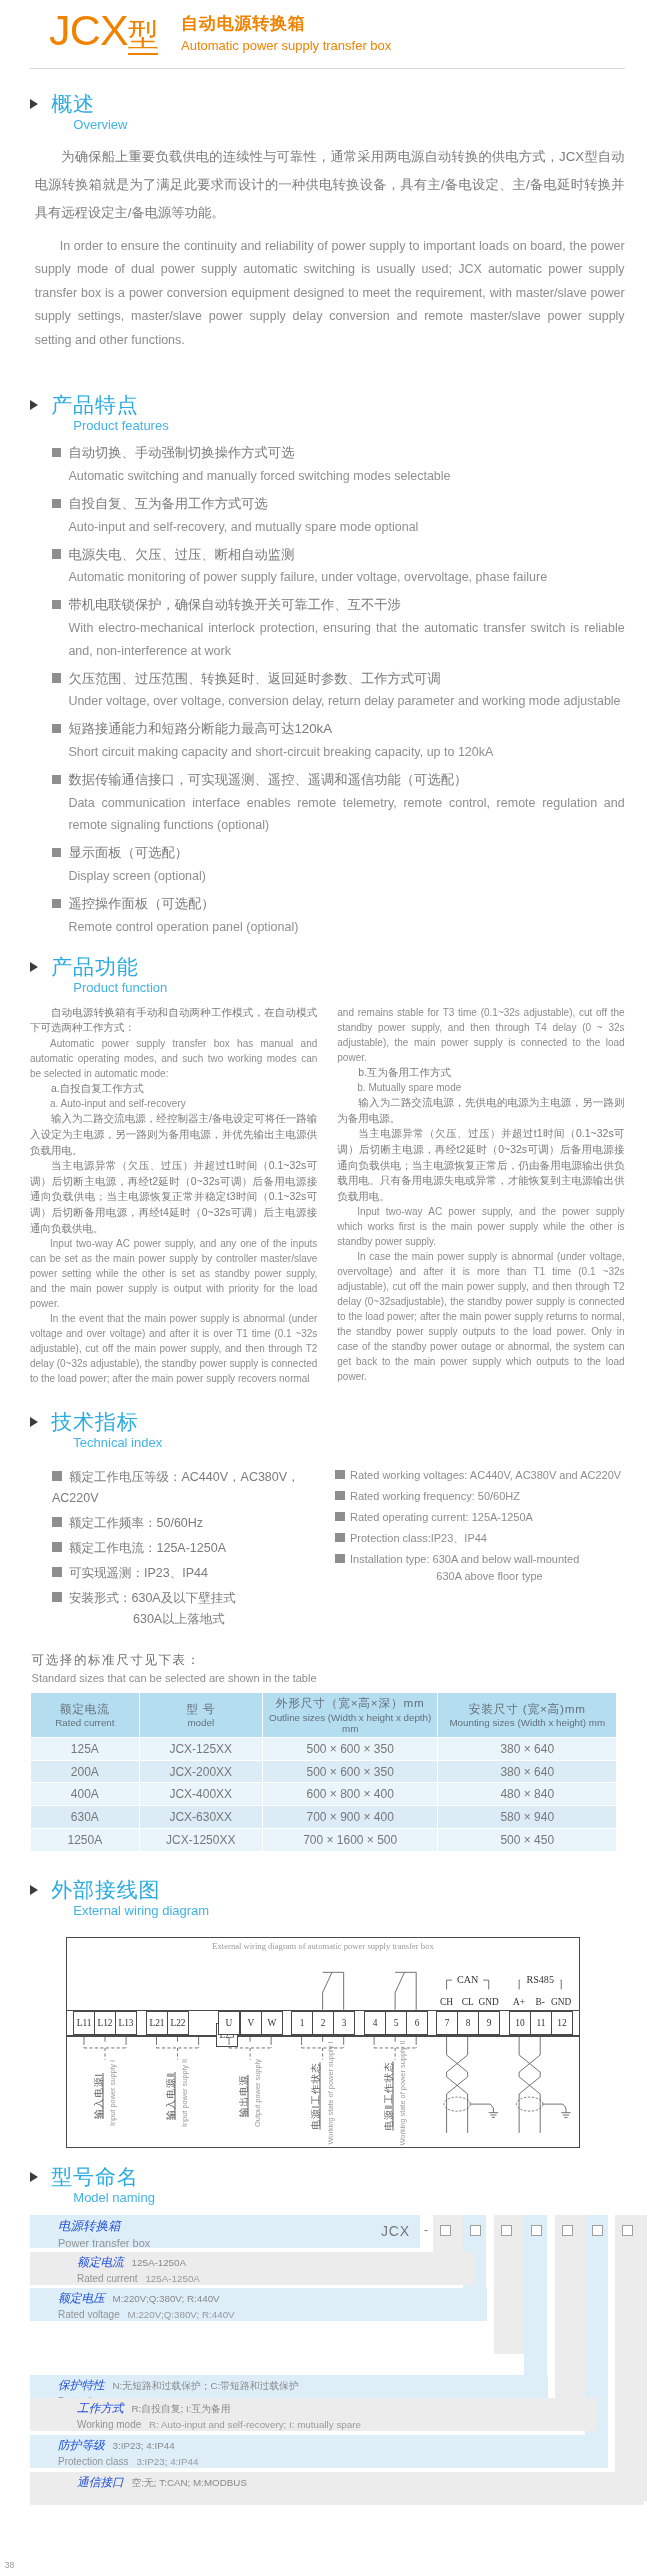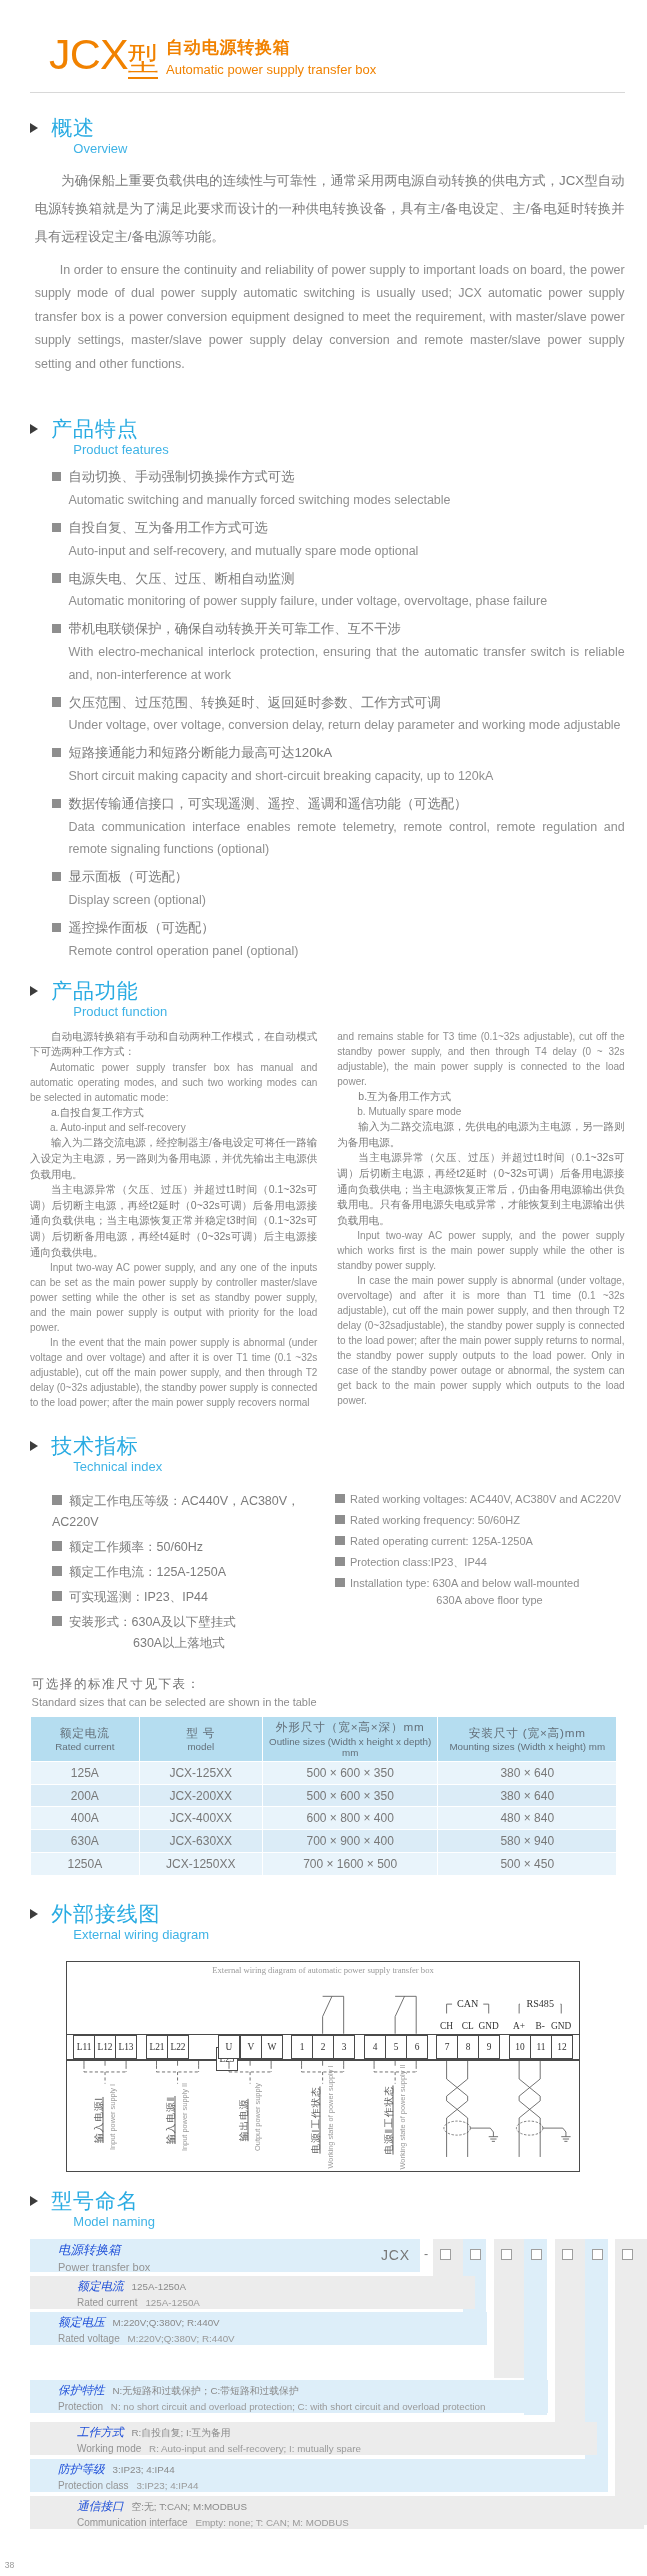--- a/index.html
+++ b/index.html
@@ -1,20 +1,20 @@
 <!DOCTYPE html>
 <html style="font-size:12.5px"><head>
 <meta charset="utf-8">
 <style>
   html,body{margin:0;padding:0;}
   body{width:648px;height:2576px;background:#ffffff;position:relative;overflow:hidden;
        font-family:"Liberation Sans","DejaVu Sans",sans-serif;}
   .page{padding:0 23.4px 0 30px;position:relative;}
   
-  .hdr{display:flex;align-items:flex-start;gap:8px;padding:7.8px 0 0 19px;margin-top:24px;}
+  .hdr{display:flex;align-items:flex-start;gap:23px;padding:7.8px 0 0 19px;}
   .logo-model{font-size:43px;line-height:45px;color:#f18200;letter-spacing:-0.8px;}
   .logo-suffix{font-size:31px;border-bottom:2.3px solid #f18200;padding-bottom:1.6px;}
   .hdr-titles{margin-top:4.7px;}
   .hdr-cn{font-size:17px;font-weight:bold;color:#f18200;letter-spacing:0.8px;}
   .hdr-en{font-size:13px;color:#f18200;margin-top:2.3px;}
   .hdr-divider{border-top:0.8px solid #d8d8d8;margin:11px 0 0 0;}
   
   .sec-head{display:flex;align-items:flex-start;gap:13.3px;}
   .tri{width:0;height:0;border-left:8.6px solid #3c3c3c;border-top:5.5px solid transparent;
        border-bottom:5.5px solid transparent;margin-top:7px;}
@@ -404,35 +404,34 @@
         <div class="l2"><span class="n-label-en">Power transfer box</span></div>
       </div>
       <div class="nrow tone-gray" style="top: 37px; width: 426px;">
         <div class="l1"><span class="n-label-cn">额定电流</span><span class="n-value-cn">125A-1250A</span></div>
         <div class="l2"><span class="n-label-en">Rated current</span><span class="n-value-en">125A-1250A</span></div>
       </div>
       <div class="nrow tone-blue" style="top: 73px; width: 457px;">
         <div class="l1"><span class="n-label-cn">额定电压</span><span class="n-value-cn">M:220V;Q:380V; R:440V</span></div>
         <div class="l2"><span class="n-label-en">Rated voltage</span><span class="n-value-en">M:220V;Q:380V; R:440V</span></div>
       </div>
-      <div class="nrow tone-blue" style="top: 141px; width: 518px;">
+      <div class="nrow tone-blue" style="top: 160px; width: 518px;">
         <div class="l1"><span class="n-label-cn">保护特性</span><span class="n-value-cn">N:无短路和过载保护；C:带短路和过载保护</span></div>
         <div class="l2"><span class="n-label-en">Protection</span><span class="n-value-en">N: no short circuit and overload protection; C: with short circuit and overload protection</span></div>
       </div>
       <div class="nrow tone-gray" style="top: 183px; width: 548px;">
         <div class="l1"><span class="n-label-cn">工作方式</span><span class="n-value-cn">R:自投自复; I:互为备用</span></div>
         <div class="l2"><span class="n-label-en">Working mode</span><span class="n-value-en">R: Auto-input and self-recovery; I: mutually spare</span></div>
       </div>
       <div class="nrow tone-blue" style="top: 220px; width: 578px;">
         <div class="l1"><span class="n-label-cn">防护等级</span><span class="n-value-cn">3:IP23;  4:IP44</span></div>
         <div class="l2"><span class="n-label-en">Protection class</span><span class="n-value-en">3:IP23;  4:IP44</span></div>
       </div>
       <div class="nrow tone-gray" style="top: 257px; width: 595px;">
         <div class="l1"><span class="n-label-cn">通信接口</span><span class="n-value-cn">空:无;  T:CAN;  M:MODBUS</span></div>
-        <div class="l2"><span class="n-label-en">Communication interface</span><span class="n-value-en">Empty: none; T: CAN; M: MODBUS</span></div>
       </div>
       <div class="jcx-label">JCX</div>
       <div class="jcx-dash">-</div>
       <div class="nbox" style="left: 410px;"></div>
       <div class="nbox" style="left: 440px;"></div>
       <div class="nbox" style="left: 471px;"></div>
       <div class="nbox" style="left: 501px;"></div>
       <div class="nbox" style="left: 532px;"></div>
       <div class="nbox" style="left: 562px;"></div>
       <div class="nbox" style="left: 592px;"></div>

